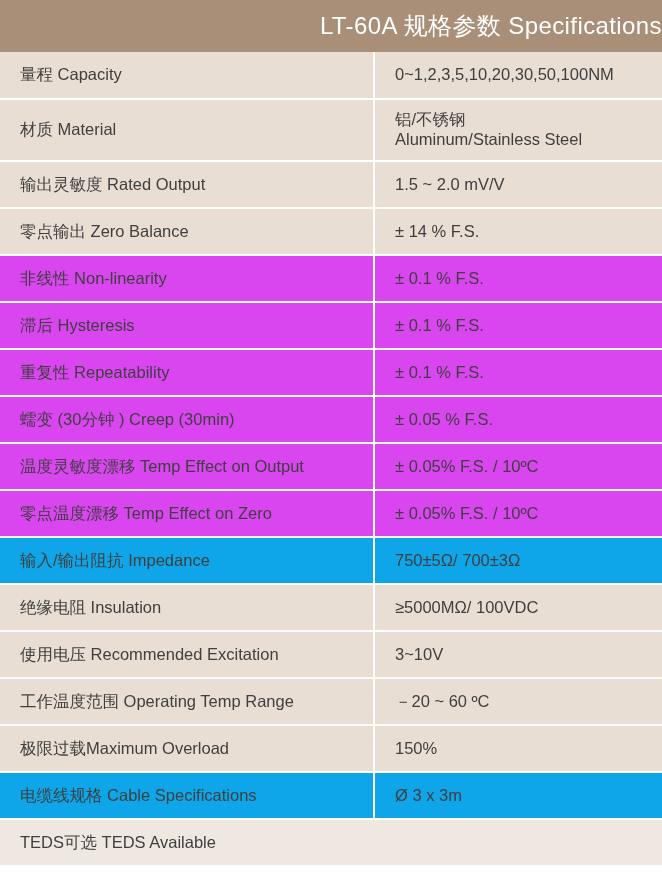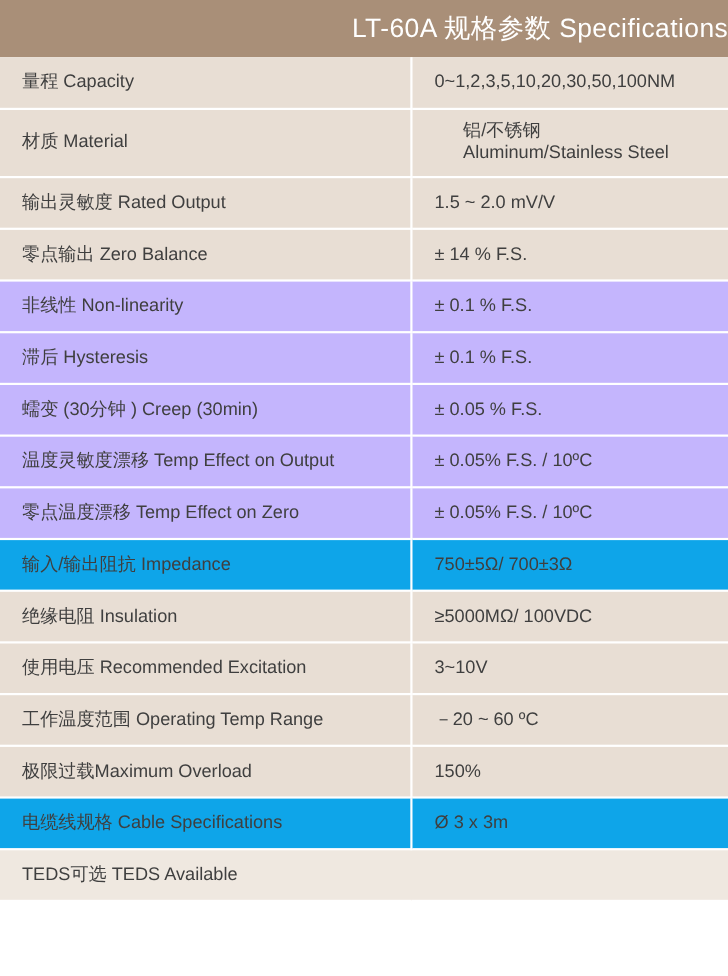--- a/index.html
+++ b/index.html
@@ -50,25 +50,25 @@
     border-bottom: 2px solid #ffffff;
     box-sizing: border-box;
     line-height: 1.2;
     color: #3f3f3f;
   }
   table.spec td.label {
     border-right: 2px solid #ffffff;
   }
   
   tr.t-light td { background: #e8ded4; }
-  tr.t-mid   td { background: #c4b5fd; margin-left: 26px; }
+  tr.t-mid   td { background: #d946ef; margin-left: 26px; }
   tr.t-dark  td { background: #0ea5e9; }
   tr.t-pale  td { background: #efe8e0; }
   tr.tall td { height: 62px; }
-  .multiline { display: block; margin-left: 26px; }
+  .multiline { display: block; }
   .multiline span { display: block; }
   .footer-row td {
     border-bottom: none;
     border-right: none;
   }
 </style>
 </head>
 <body>
 
 <div class="sheet">
@@ -106,20 +106,24 @@
       </tr>
       <tr class="t-mid">
         <td class="label">非线性 Non-linearity</td>
         <td class="value">± 0.1 % F.S.</td>
       </tr>
       <tr class="t-mid">
         <td class="label">滞后 Hysteresis</td>
         <td class="value">± 0.1 % F.S.</td>
       </tr>
       <tr class="t-mid">
+        <td class="label">重复性 Repeatability</td>
+        <td class="value">± 0.1 % F.S.</td>
+      </tr>
+      <tr class="t-mid">
         <td class="label">蠕变 (30分钟 ) Creep (30min)</td>
         <td class="value">± 0.05 % F.S.</td>
       </tr>
       <tr class="t-mid">
         <td class="label">温度灵敏度漂移 Temp Effect on Output</td>
         <td class="value">± 0.05% F.S. / 10ºC</td>
       </tr>
       <tr class="t-mid">
         <td class="label">零点温度漂移 Temp Effect on Zero</td>
         <td class="value">± 0.05% F.S. / 10ºC</td>

